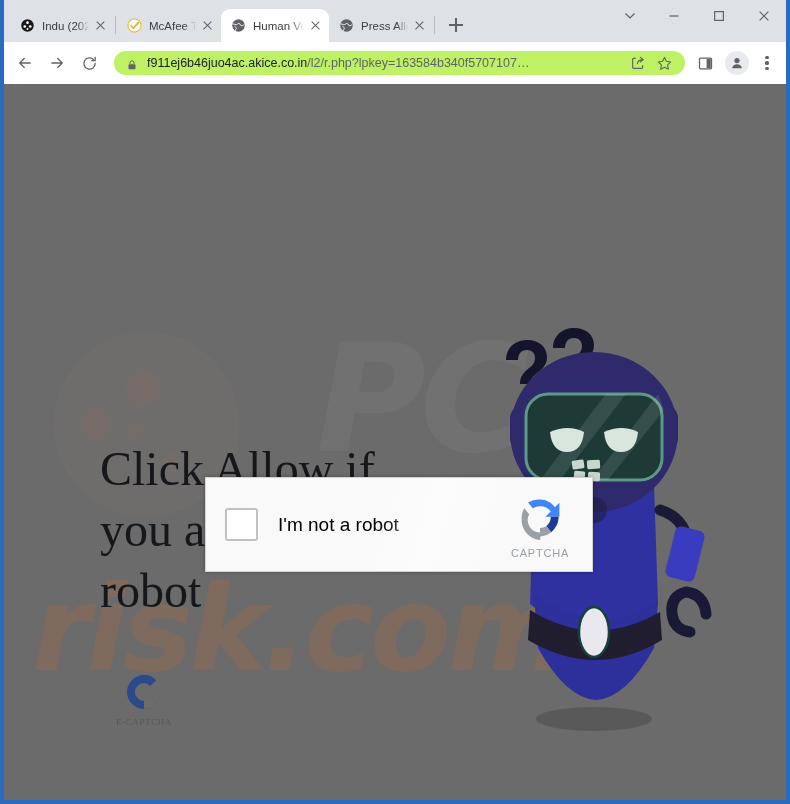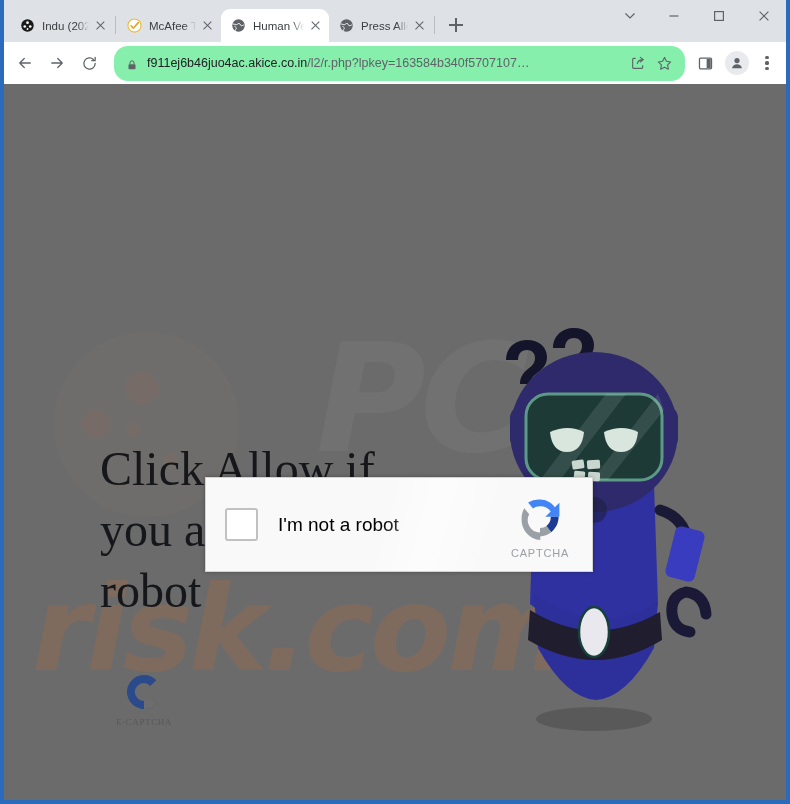--- a/index.html
+++ b/index.html
@@ -114,22 +114,22 @@
     width: 30px; height: 30px;
     display: flex; align-items: center; justify-content: center;
     color: #5f6368;
     border-radius: 50%;
     margin-right: 2px;
     flex: none;
   }
   .navbtn.reload { margin-right: 6px; }
   .omnibox {
     flex: 1 1 auto;
-    height: 35px;
-    background: #86efac;
+    height: 24px;
+    background: #bef264;
     border-radius: 14px;
     display: flex; align-items: center;
     padding: 0 10px 0 12px;
     margin: 0 4px;
     min-width: 0;
   }
   .lock { width: 13px; height: 13px; flex: none; margin-right: 8px; color: #5f6368; }
   .urltext {
     font-size: 12.5px;
     color: #5f6368;

